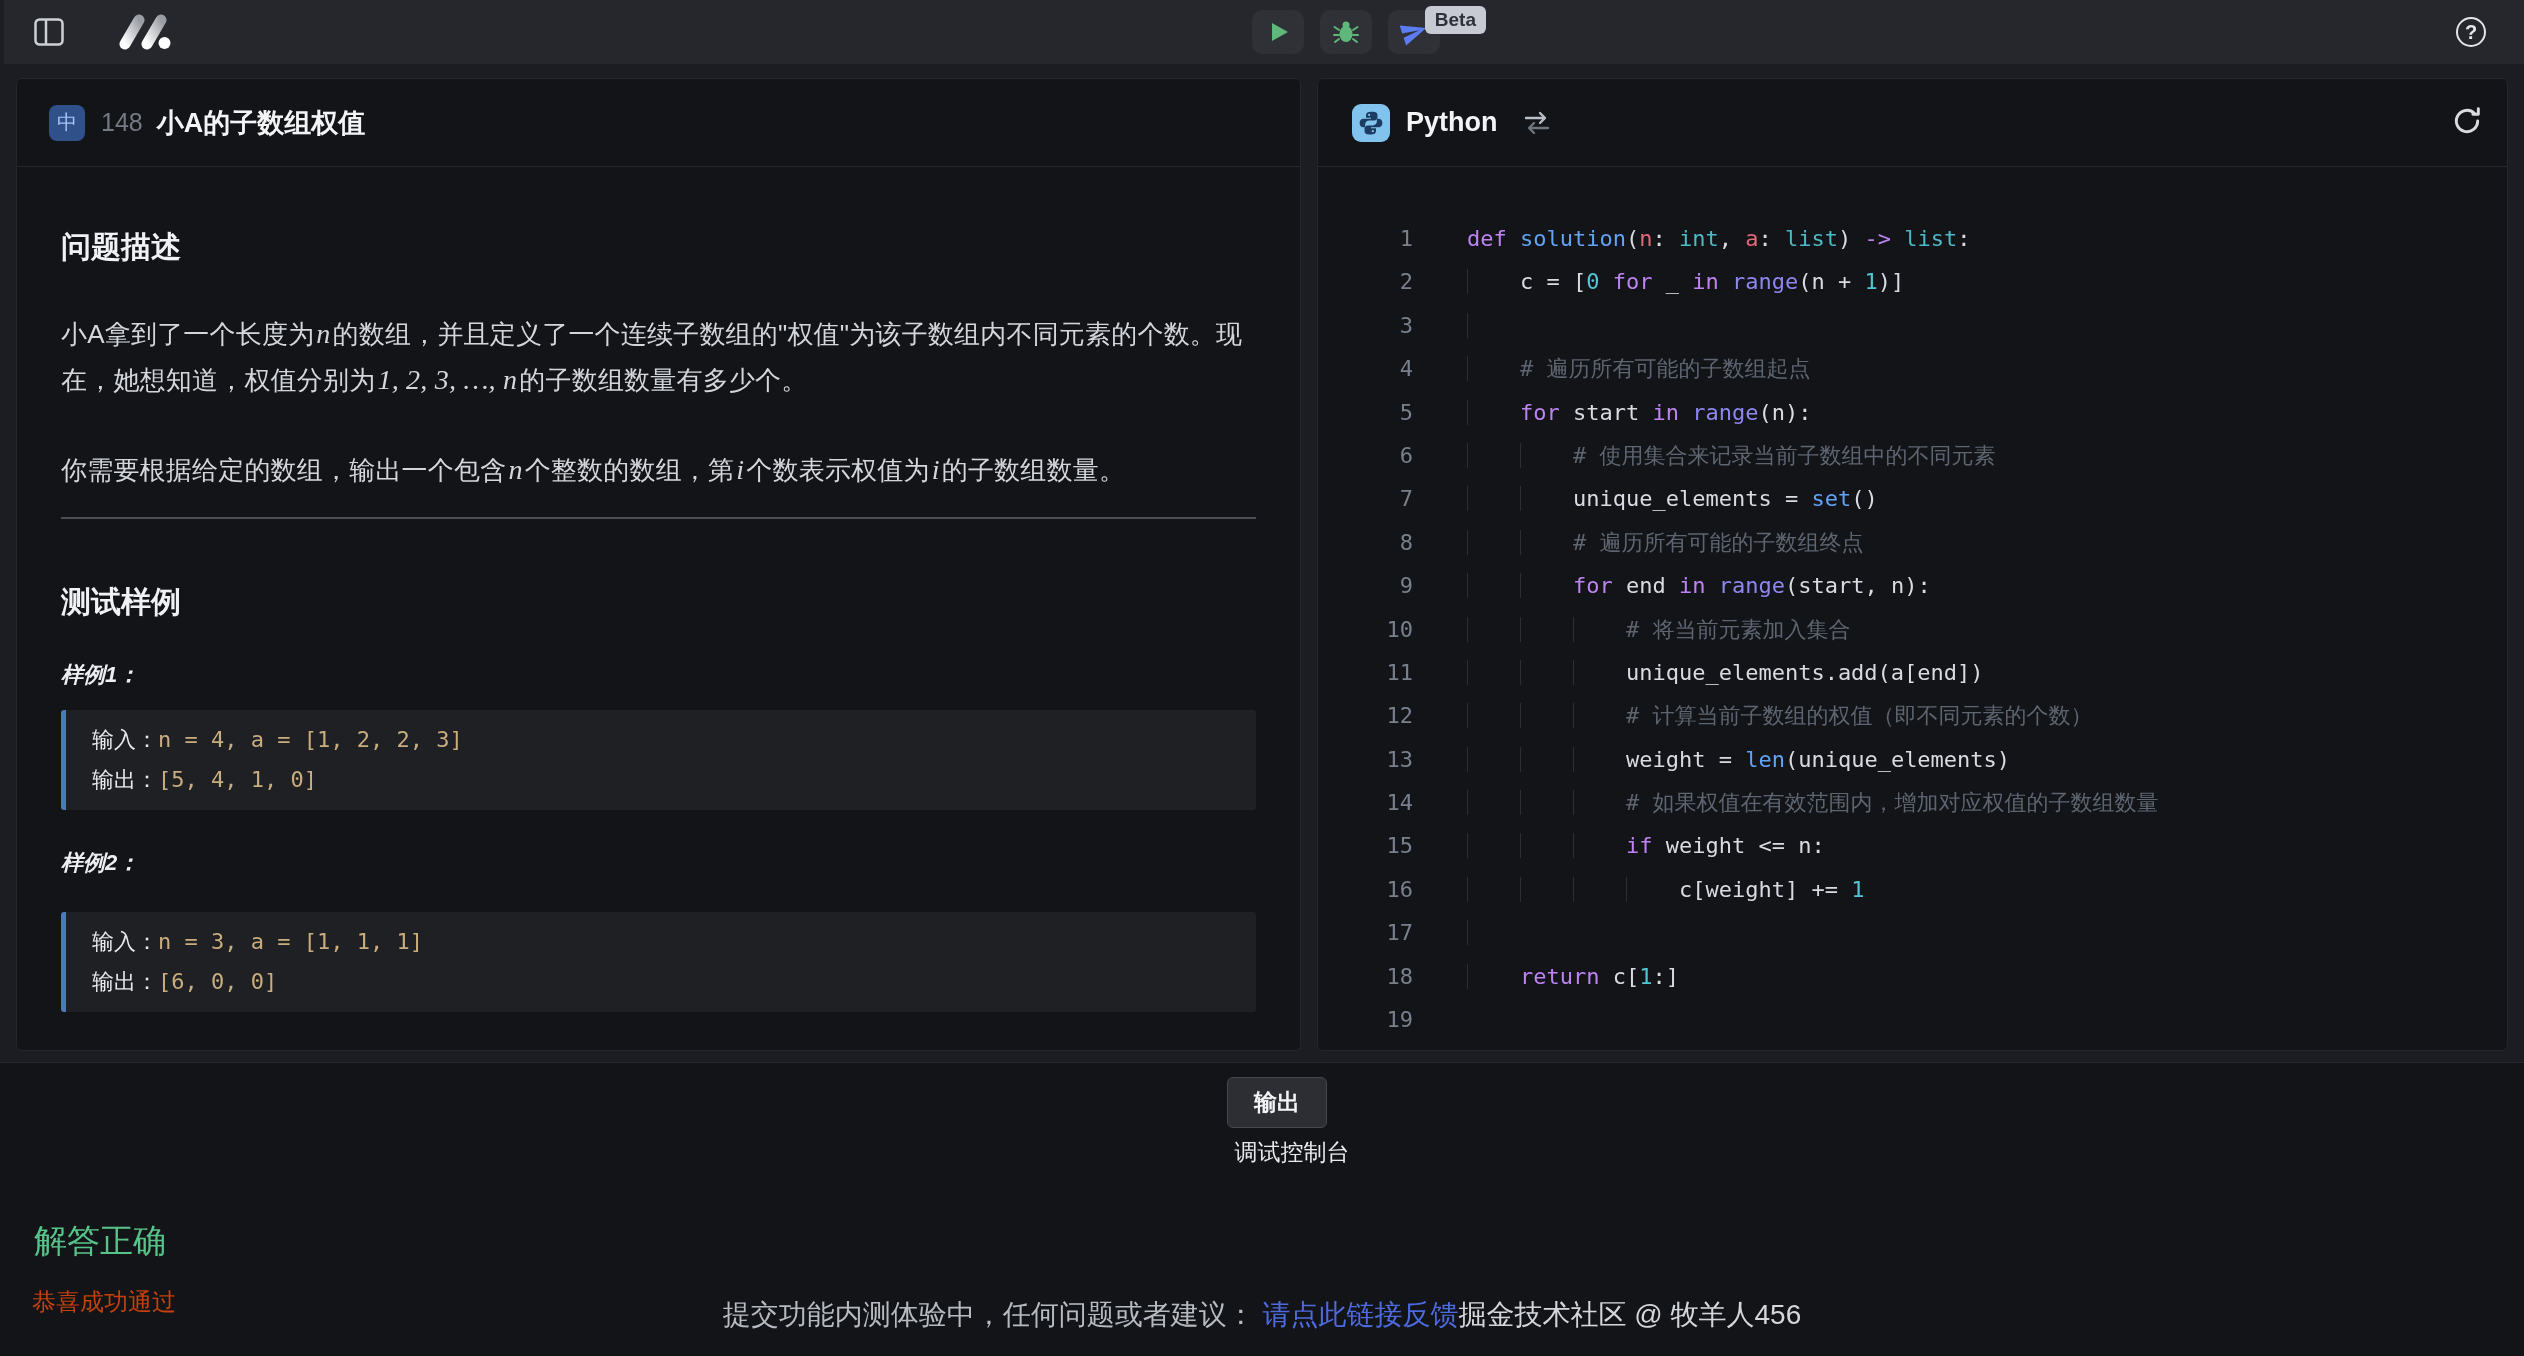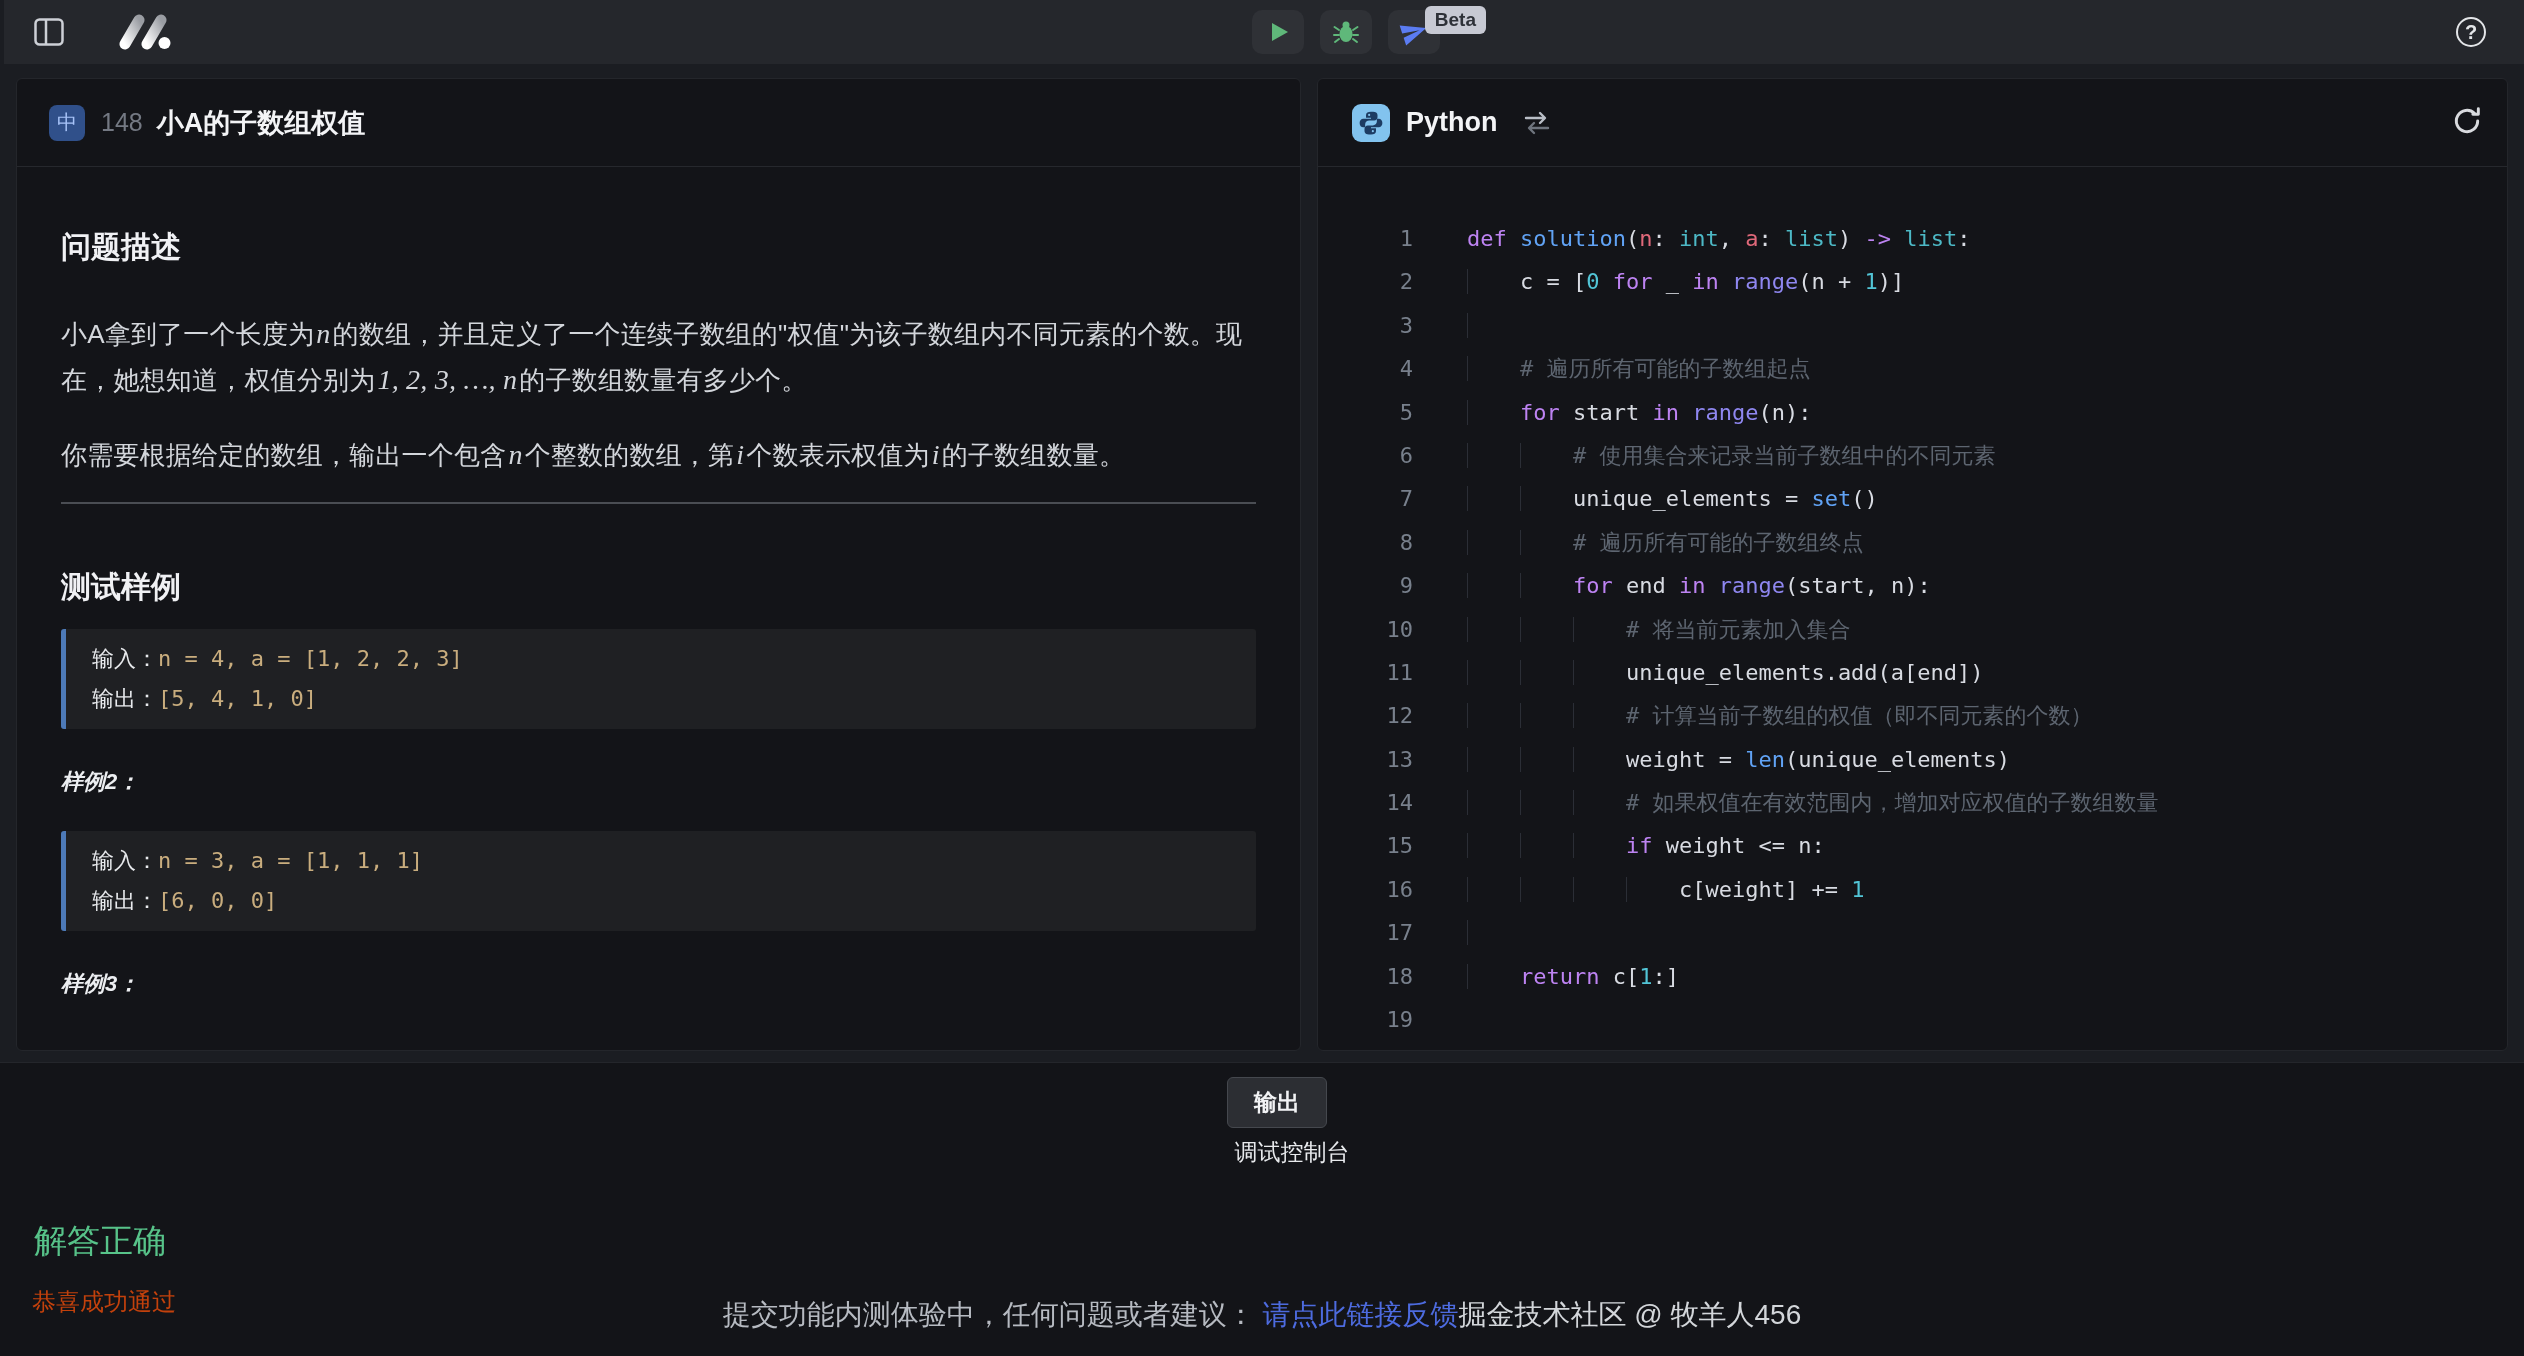--- a/index.html
+++ b/index.html
@@ -31,21 +31,21 @@
   .diff-badge { width:36px; height:36px; border-radius:8px; background:#30508a; color:#a7c3f8;
                 font-size:20px; display:flex; align-items:center; justify-content:center; }
   .pid { margin-left:16px; color:#747983; font-size:25px; }
   .ptitle { margin-left:14px; color:#f3f4f6; font-size:27px; font-weight:bold; }
 
   .prob-body { padding:0 44px; height:884px; overflow:hidden; }
   .h2 { color:#f0f1f4; font-size:30px; font-weight:bold; line-height:40px; }
   .h2a { margin-top:60px; }
   .h2b { margin-top:63px;font-family:Liberation Serif, serif; }
   .para { font-size:26px; line-height:45px; color:#d3d6db; margin-top:44px; letter-spacing:0.2px; }
-  .para2 { margin-top:29px; }
+  .para2 { margin-top:44px; }
   .mathvar { font-family:"Liberation Serif", serif; font-style:italic; font-size:1.08em; padding:0 2px; }
   .hr { border:none; border-top:2px solid #4a4d53; margin-top:24px; }
   .sample-label { margin-top:40px; font-size:22px; line-height:26px; font-weight:bold; font-style:italic; color:#eceef1; }
   .sample-label.s2 { }
   .sample-label.s3 { }
   .codeblock { margin-top:22px; background:#1f2023; border-left:5px solid #4d7ab8; border-radius:3px;
                padding:10px 26px; font-family:"DejaVu Sans Mono", monospace; font-size:22px; }
   .ioline { line-height:40px; white-space:pre; }
   .iolabel { color:#e8eaed; }
   .iovalue { color:#c9ad7e; }
@@ -148,20 +148,21 @@
     <span class="pid">148</span>
     <span class="ptitle">小A的子数组权值</span>
   </div>
   <div class="prob-body">
     <div class="h2 h2a">问题描述</div>
     <p class="para"><span>小A拿到了一个长度为</span><span class="mathvar">n</span><span>的数组，并且定义了一个连续子数组的"权值"为该子数组内不同元素的个数。现在，她想知道，权值分别为</span><span class="mathvar">1, 2, 3, …, n</span><span>的子数组数量有多少个。</span></p>
     <p class="para para2"><span>你需要根据给定的数组，输出一个包含</span><span class="mathvar">n</span><span>个整数的数组，第</span><span class="mathvar">i</span><span>个数表示权值为</span><span class="mathvar">i</span><span>的子数组数量。</span></p>
     <hr class="hr">
     <div class="h2 h2b">测试样例</div>
 
+    <div class="sample-label">样例1：</div>
     <div class="codeblock">
       <div class="ioline"><span class="iolabel">输入：</span><span class="iovalue">n = 4, a = [1, 2, 2, 3]</span></div>
       <div class="ioline"><span class="iolabel">输出：</span><span class="iovalue">[5, 4, 1, 0]</span></div>
     </div>
 
     <div class="sample-label s2">样例2：</div>
     <div class="codeblock block2">
       <div class="ioline"><span class="iolabel">输入：</span><span class="iovalue">n = 3, a = [1, 1, 1]</span></div>
       <div class="ioline"><span class="iolabel">输出：</span><span class="iovalue">[6, 0, 0]</span></div>
     </div>

